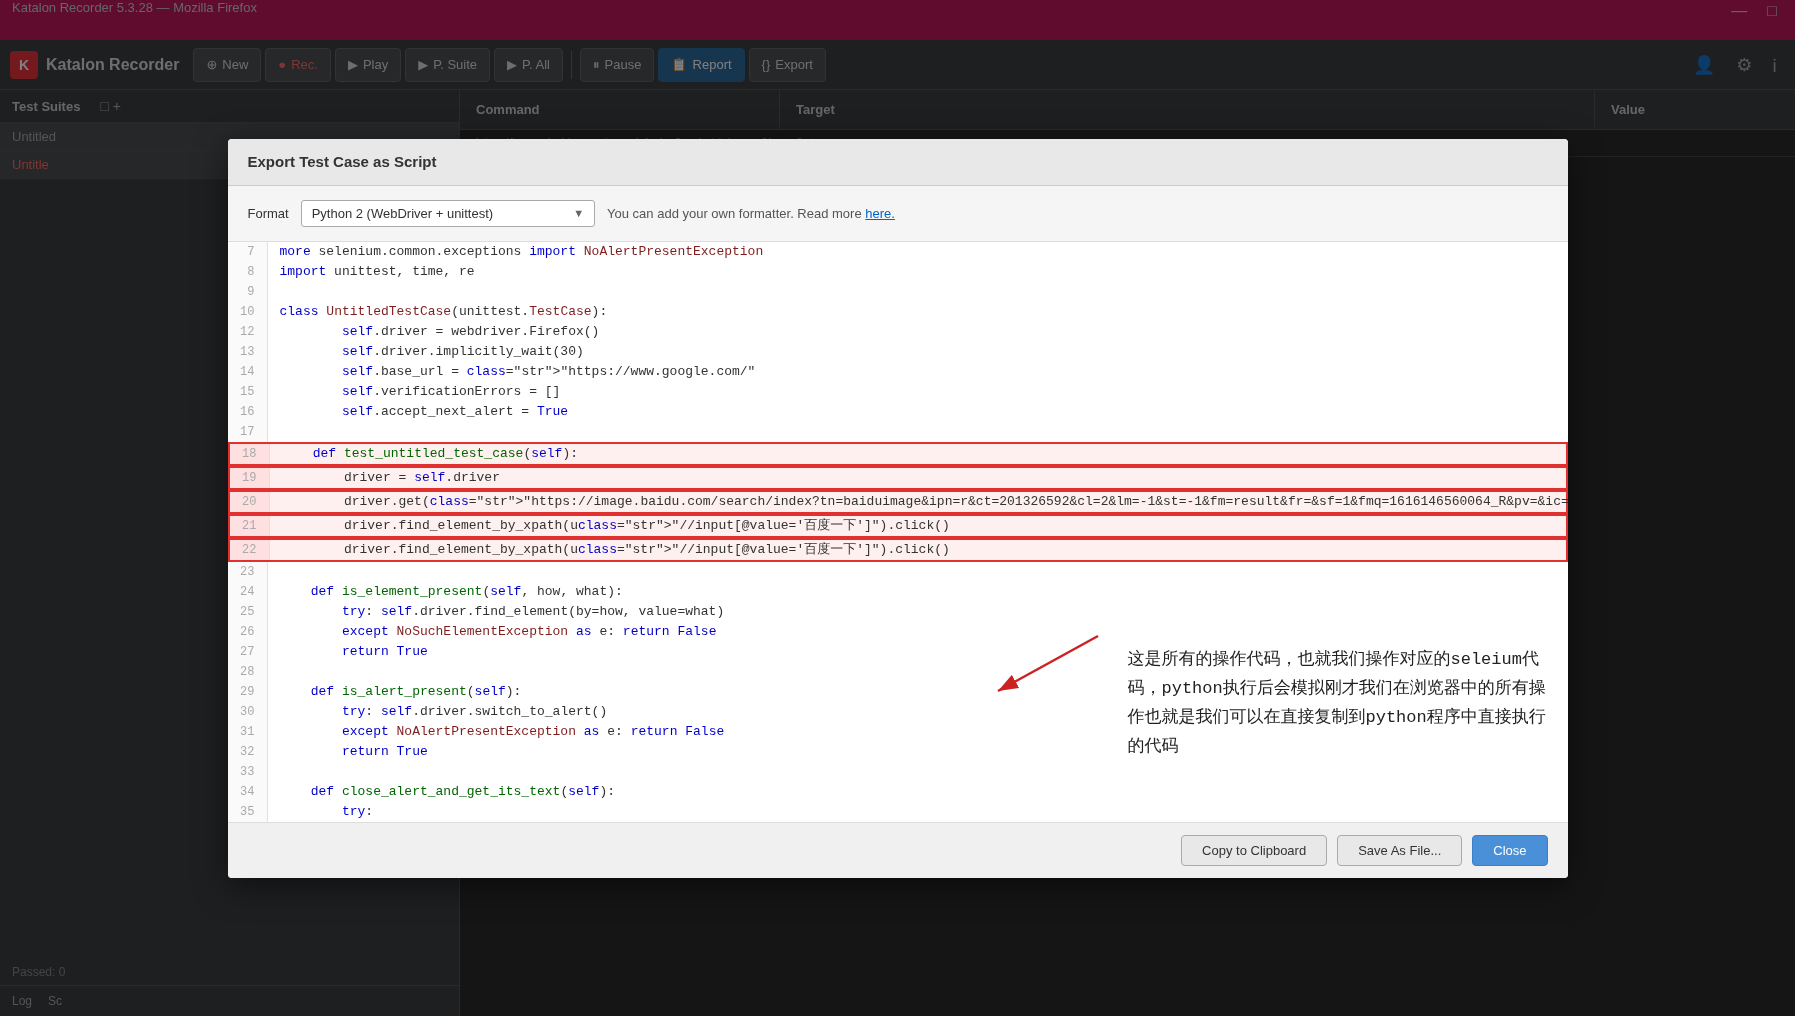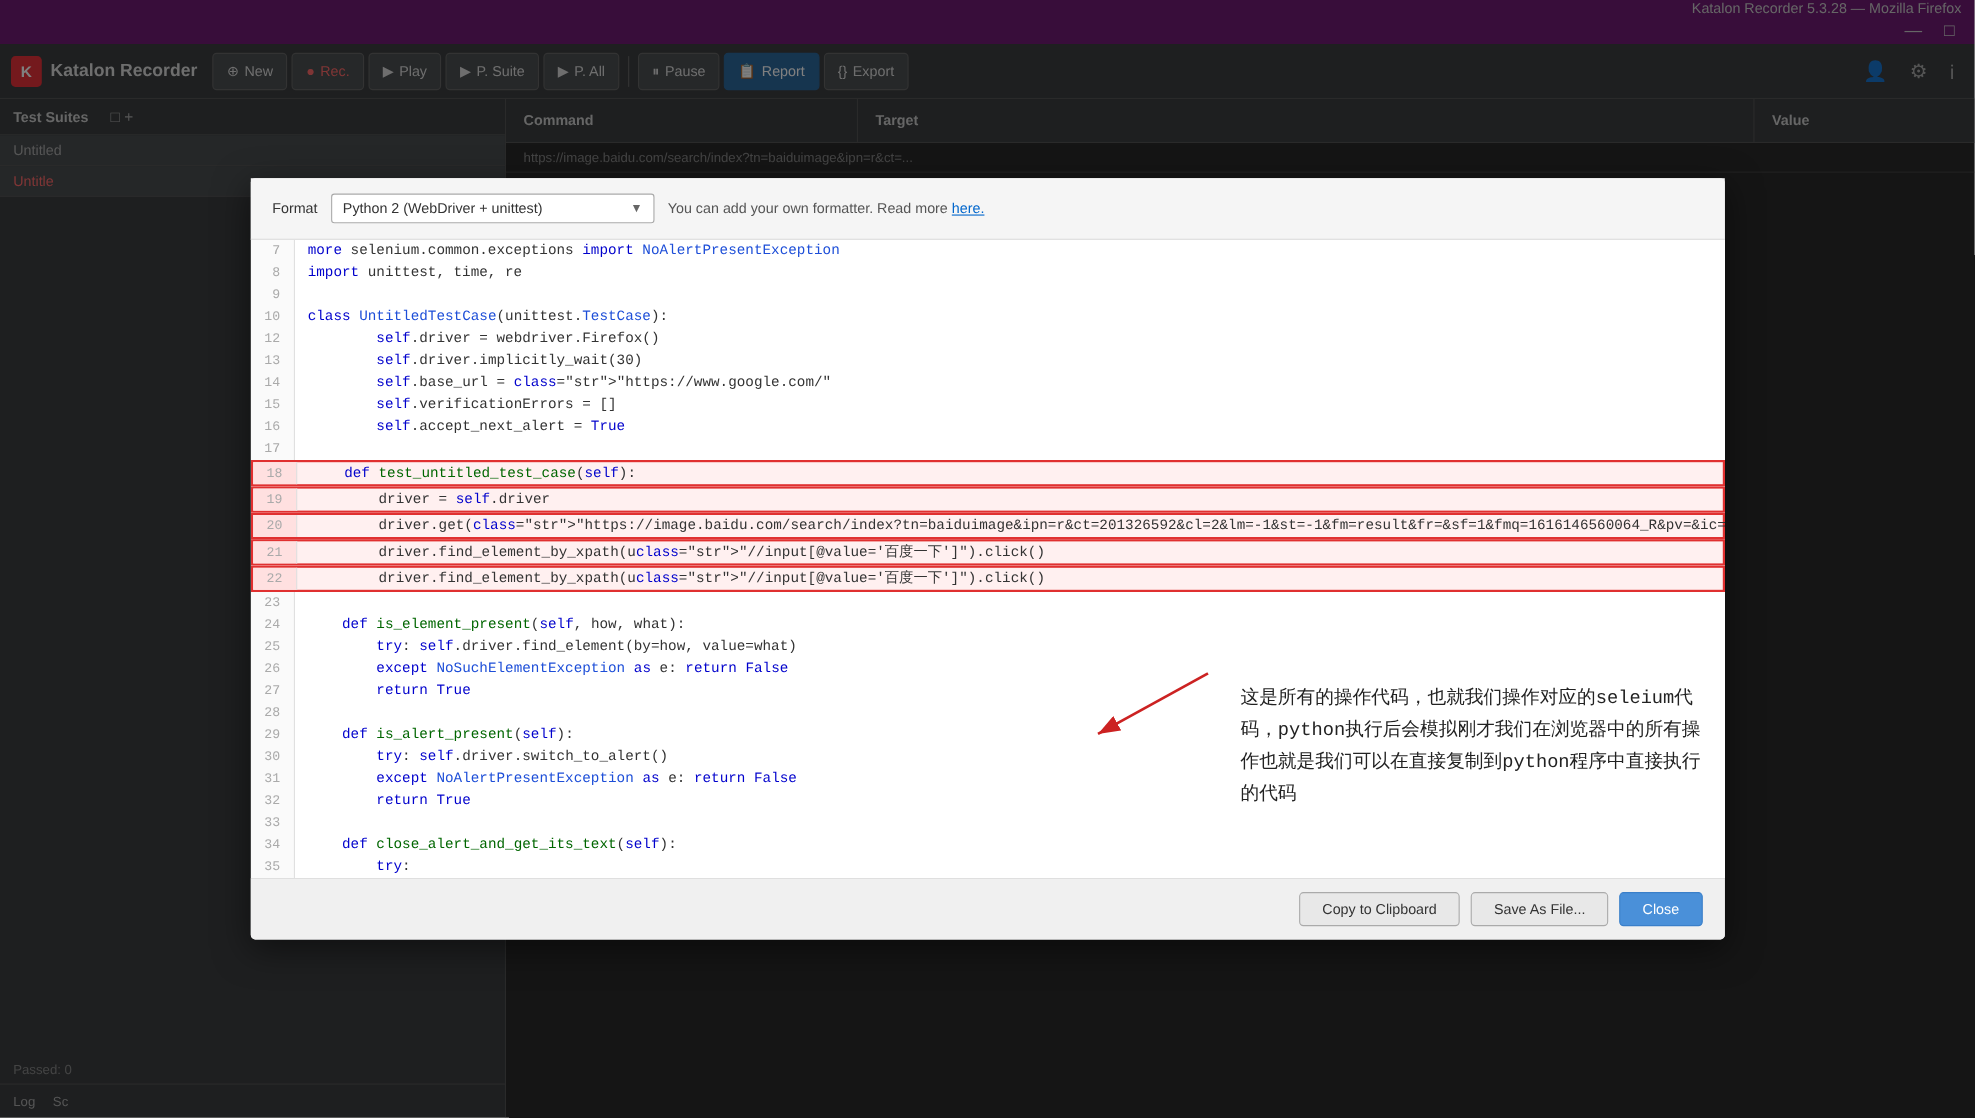--- a/index.html
+++ b/index.html
@@ -7,29 +7,28 @@
       font-family: Arial, sans-serif;
       background: #3c3c3c;
       width: 1795px;
       height: 1016px;
       overflow: hidden;
       position: relative;
     }
 
     
     .title-bar {
-      background: #701a75;
+      background: #be185d;
       height: 40px;
       display: flex;
-      align-items: flex-end;
+      align-items: flex-start;
       justify-content: space-between;
       padding: 0 12px;
       color: #ccc;
       font-size: 13px;
-      flex-direction: column;
     }
     .title-bar-controls {
       display: flex;
       gap: 8px;
     }
     .title-bar-btn {
       background: none;
       border: none;
       color: #ccc;
       font-size: 16px;
@@ -322,21 +321,21 @@
       background: #fff0f0;
       border: 2px solid #e03030;
     }
     .line-highlighted .line-num {
       background: #ffe0e0;
     }
 
     
     .kw { color: #0000cc; }
     .fn { color: #006600; }
-    .cls { color: #1d4ed8; }
+    .cls { color: #7f1d1d; }
 
     
     .code-editor::-webkit-scrollbar { width: 14px; }
     .code-editor::-webkit-scrollbar-track { background: #f5f5f5; }
     .code-editor::-webkit-scrollbar-thumb { background: #ccc; border-radius: 7px; }
 
     
     .modal-footer {
       display: flex;
       justify-content: flex-end;
@@ -456,20 +455,23 @@
       <div class="col-target">Target</div>
       <div class="col-value">Value</div>
     </div>
     <div class="truncated-row">https://image.baidu.com/search/index?tn=baiduimage&amp;ipn=r&amp;ct=...</div>
   </div>
 </div>
 
 <div class="modal-overlay">
   <div class="modal">
 
+    <div class="modal-header">
+      <span class="modal-title">Export Test Case as Script</span>
+    </div>
 
     <div class="modal-format-row">
       <span class="format-label">Format</span>
       <div class="format-select">
         <span>Python 2 (WebDriver + unittest)</span>
         <span class="chevron-icon">▼</span>
       </div>
       <span class="format-hint">
         <span>You can add your own formatter. Read more</span>
         <a href="#">here.</a>

